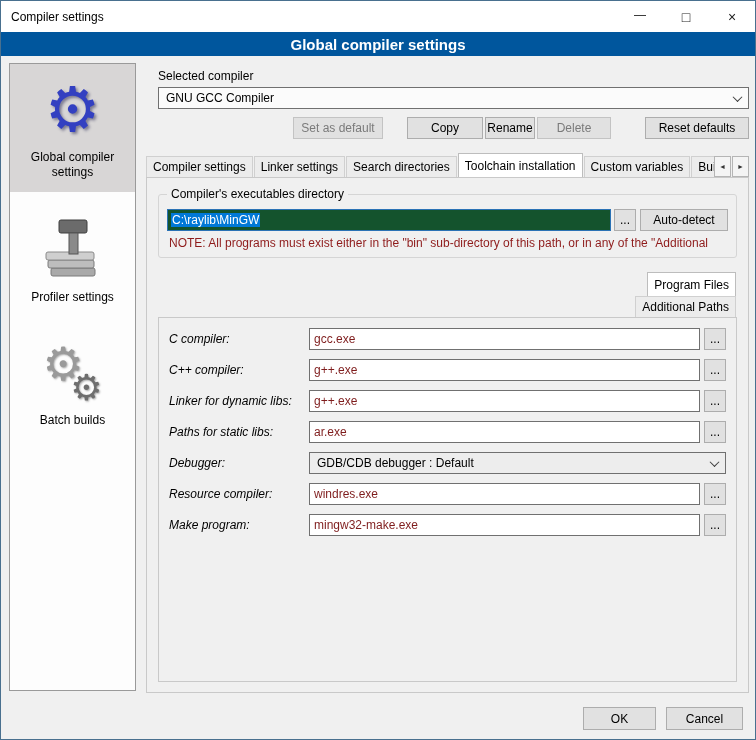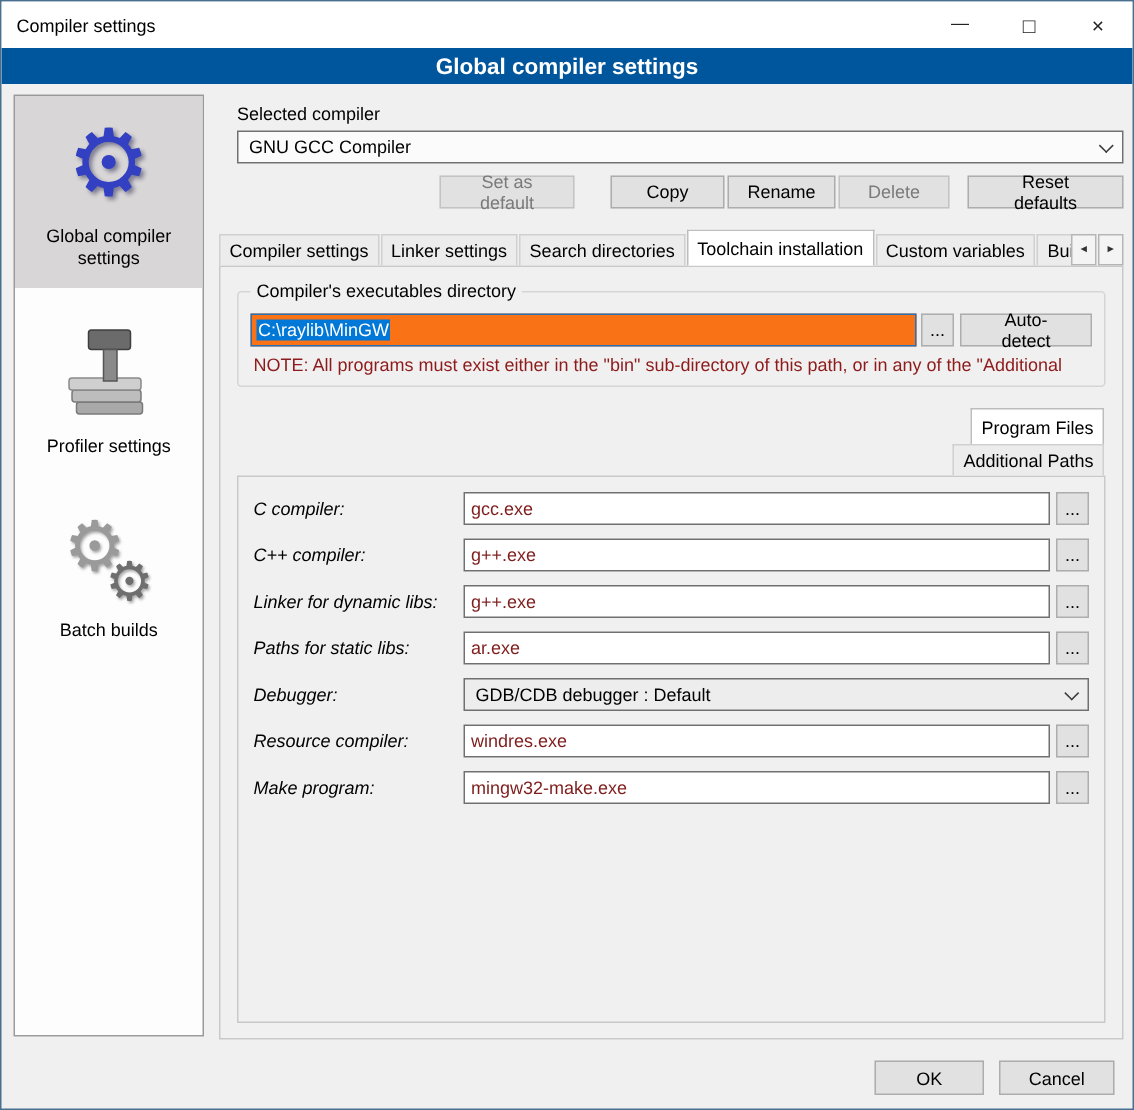--- a/index.html
+++ b/index.html
@@ -33,46 +33,46 @@
   
   .main { position:absolute; left:145px; top:62px; width:603px; height:630px; display:flex; flex-direction:column; }
   .section-label { margin:6px 0 4px 12px; }
 
   .combo { height:22px; border:1px solid #707070; background:#fbfbfb; display:flex; align-items:center; padding:0 7px; cursor:default; }
   .combo.gray { background:#ededed; }
   .chev { width:7px; height:7px; border-right:1.4px solid #3c3c3c; border-bottom:1.4px solid #3c3c3c; transform:rotate(45deg) translate(-1px,-1px); margin-left:auto; flex:none; }
 
   .compiler-combo { margin:0 0 0 12px;justify-content:center; }
 
-  .btn { height:22px; background:#e1e1e1; border:1px solid #adadad; font-family:"Liberation Sans", sans-serif; font-size:12px; color:#000; display:inline-flex; align-items:center; justify-content:center; padding:0 18px; cursor:default; }
+  .btn { height:22px; background:#e1e1e1; border:1px solid #adadad; font-family:"Liberation Sans", sans-serif; font-size:12px; color:#000; display:inline-flex; align-items:center; justify-content:center; padding:0 2px; cursor:default; }
   .btn.disabled { color:#7a7a7a; border-color:#c3c3c3; }
   .btn.mini { width:22px; padding:0; flex:none; }
 
   .btn-row { display:flex; margin:8px 0 0 12px; }
   .btn-row .b-setdef { width:90px; margin-left:135px; }
   .btn-row .b-copy   { width:76px; margin-left:24px; }
-  .btn-row .b-rename { width:72px; margin-left:2px; }
+  .btn-row .b-rename { width:50px; margin-left:2px; }
   .btn-row .b-delete { width:74px; margin-left:2px; }
   .btn-row .b-reset  { width:104px; margin-left:auto; }
 
   
   .tabs-row { position:relative; margin-top:14px; z-index:2; }
   .tabs { display:flex; align-items:flex-end; overflow:hidden; margin-right:35px; }
   .tab { flex:none; height:21px; padding:0 6px; background:#ececec; border:1px solid #d0d0d0; border-bottom:none; display:flex; align-items:center; white-space:nowrap; margin-right:1px; cursor:default; }
   .tab.active { height:25px; background:#ffffff; border-color:#bdbdbd; margin-bottom:-1px; border-bottom:1px solid #fff; }
   .tab-scroll { position:absolute; right:0; bottom:0; display:flex; }
   .scroll-btn { width:17px; height:21px; border:1px solid #b5b5b5; background:#f4f4f4; display:flex; align-items:center; justify-content:center; font-size:7px; color:#333; margin-left:1px; cursor:default; }
 
   .tab-content { border:1px solid #c9c9c9; background:#f0f0f0; flex:1; padding:14px 11px 10px; display:flex; flex-direction:column; position:relative; z-index:1; }
 
   
   .groupbox { position:relative; border:1px solid #d5d5d5; border-radius:3px; padding:14px 8px 5px; margin-top:2px; }
   .groupbox-title { position:absolute; top:-8px; left:8px; background:#f0f0f0; padding:0 4px; }
   .dir-row { display:flex; align-items:center; }
-  .path-box { flex:1; height:22px; border:1px solid #2a72b5; background:#f97316; display:flex; align-items:center; padding:0 3px; overflow:hidden; cursor:text; }
+  .path-box { flex:1; height:22px; border:1px solid #2a72b5; background:#14532d; display:flex; align-items:center; padding:0 3px; overflow:hidden; cursor:text; }
   .path-box .sel { background:#0078d7; color:#fff; padding:0 1px; white-space:nowrap; }
   .dir-row .btn.mini { margin-left:3px; }
   .autodetect { width:88px; margin-left:4px; }
   .note { color:#8e1b1b; margin:5px 0 2px 2px; white-space:nowrap; overflow:hidden; }
 
   
   .subtabs-row { display:flex; align-items:flex-end; margin-top:14px; position:relative; z-index:2;flex-direction:column; }
   .sub-content { border:1px solid #c9c9c9; background:#f0f0f0; flex:1; padding:10px 10px 8px; position:relative; z-index:1; }
 
   .field-row { display:flex; align-items:center; margin-bottom:9px; }

